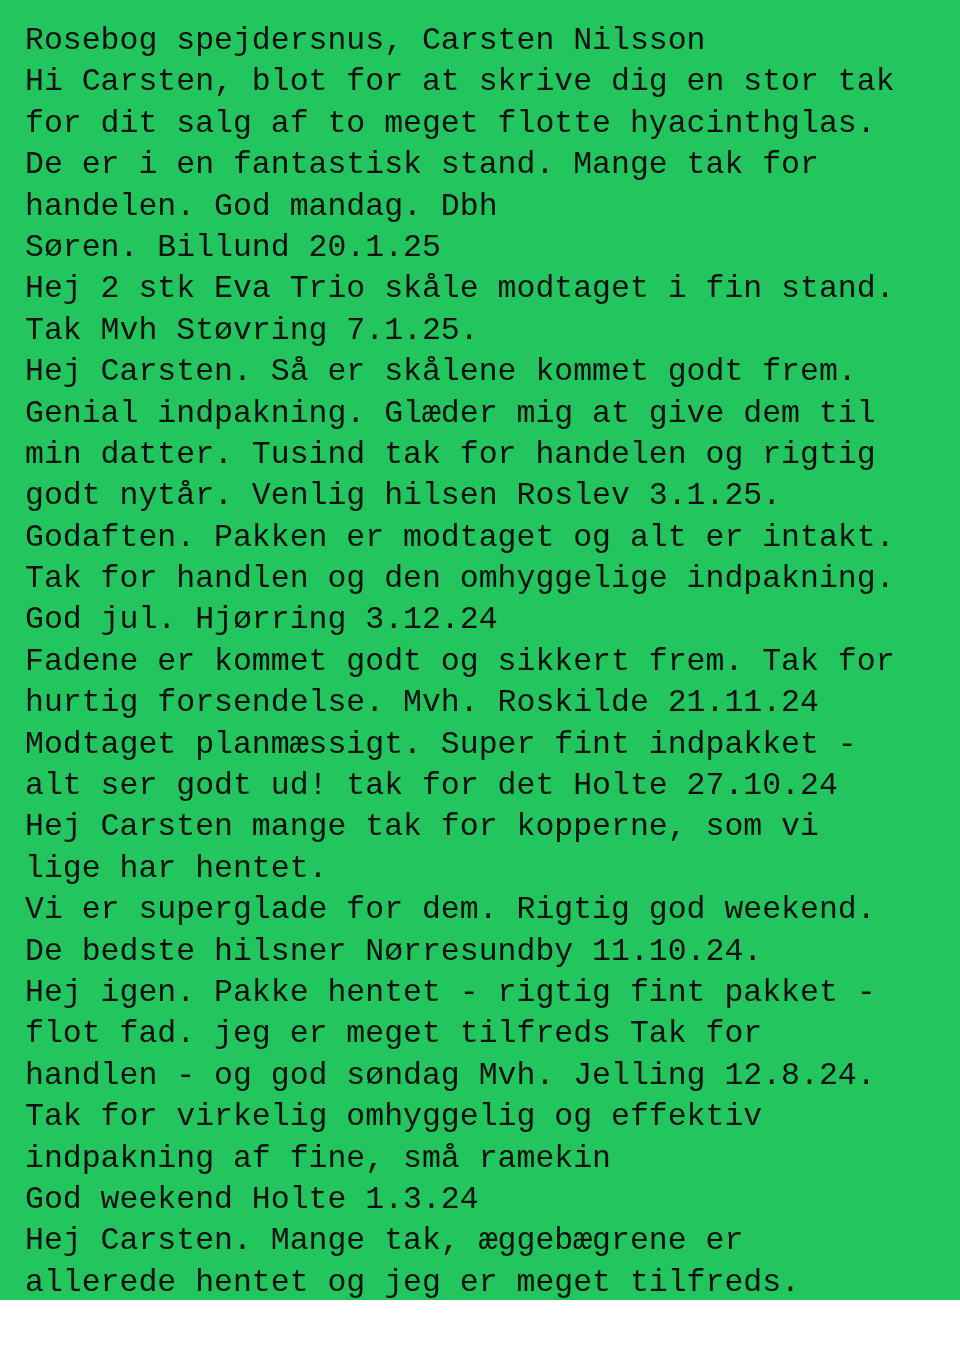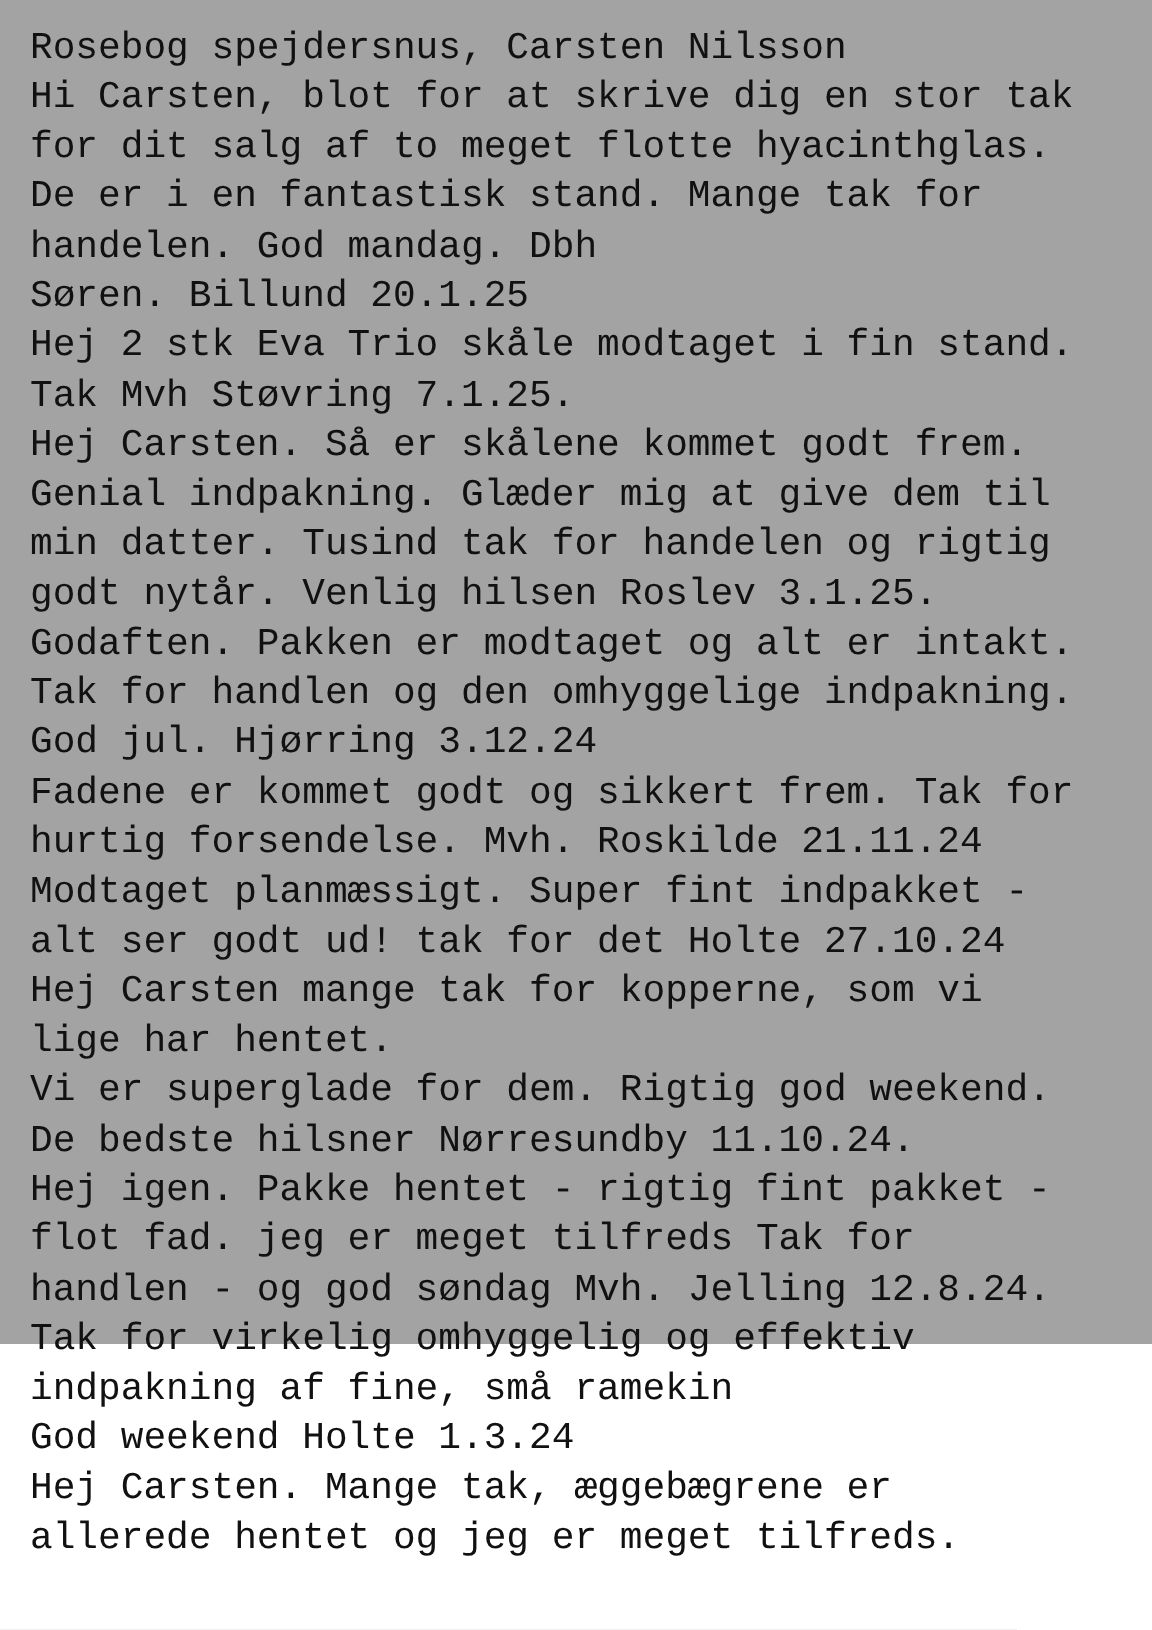--- a/index.html
+++ b/index.html
@@ -10,23 +10,23 @@
   body {
     width: 960px;
     height: 1358px;
     overflow: hidden;
     font-family: "Liberation Mono", "DejaVu Sans Mono", monospace;
     color: #111111;
   }
   .page {
     box-sizing: border-box;
     width: 960px;
-    height: 1120px;
+    height: 1300px;
     padding: 20px 18px 20px 25px;
-    background: #a3a3a3;
+    background: #22c55e;
   }
   .text-block {
     font-size: 31.5px;
     line-height: 41.4px;
     white-space: pre;
     letter-spacing: 0px;
   }
   .line {
     height: 41.4px;
   }

